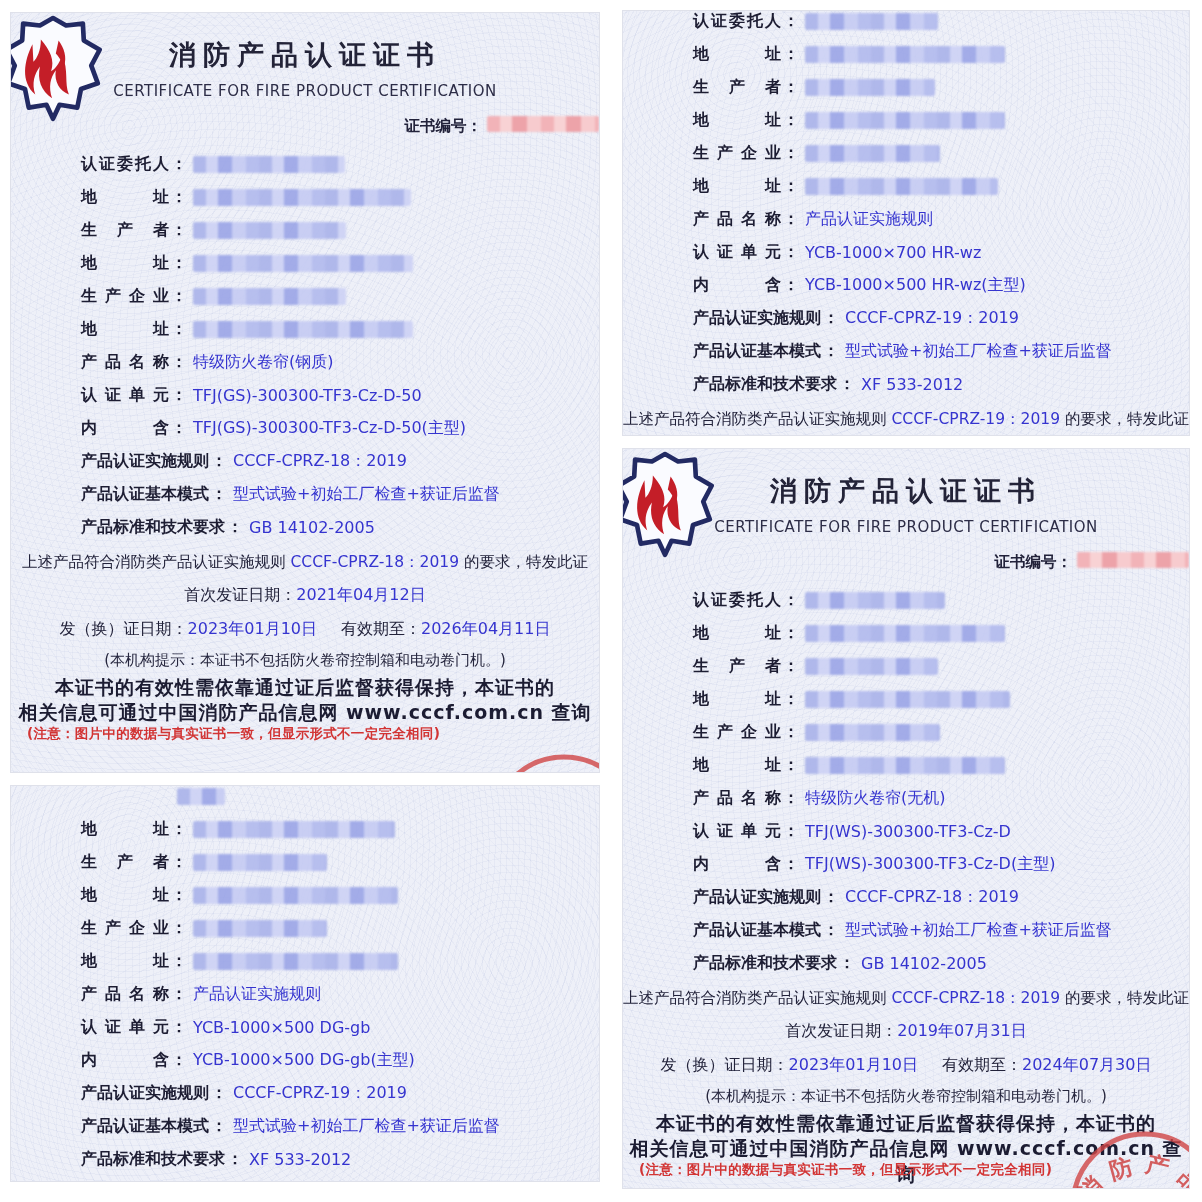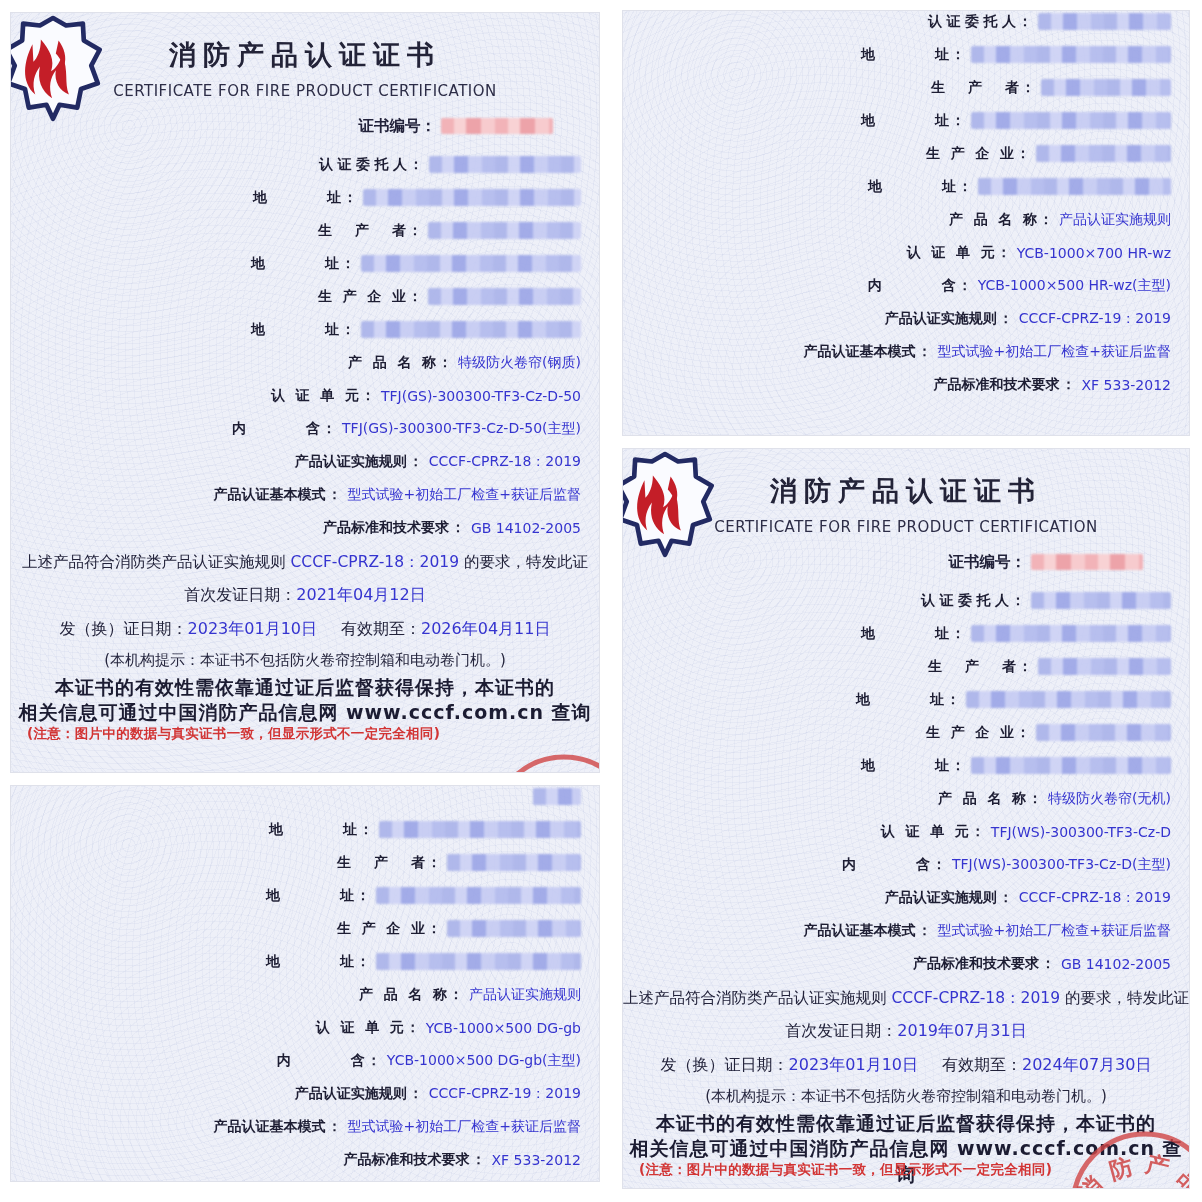--- a/index.html
+++ b/index.html
@@ -13,27 +13,27 @@
           #eef0f8;}
   .cert-tl{left:10px;top:12px;width:590px;height:761px;}
   .cert-tr{left:622px;top:10px;width:568px;height:426px;}
   .cert-bl{left:10px;top:785px;width:590px;height:397px;}
   .cert-br{left:622px;top:448px;width:568px;height:741px;}
 
   .hdr{position:relative;text-align:center;padding-top:24px;}
   .logo{position:absolute;left:-14px;top:-2px;}
   .title{font-size:27px;letter-spacing:7px;color:#232338;font-weight:600;}
   .subtitle{margin-top:9px;font-size:15px;color:#2c2c46;letter-spacing:.5px;}
-  .certno{display:flex;justify-content:flex-end;align-items:center;padding-right:46px;margin-top:16px;
+  .certno{display:flex;justify-content:flex-end;align-items:flex-start;margin-top:16px;
           height:20px;font-size:15.5px;color:#22223a;font-weight:600;}
   .pinkbar{display:inline-block;width:112px;height:16px;margin-left:5px;border-radius:2px;
            background:repeating-linear-gradient(90deg,#f2b3b8 0 13px,#f8d2d4 13px 25px,#eda3a9 25px 40px,#f7cbce 40px 54px);
            filter:blur(.8px);}
   .rows{padding:0 18px 0 70px;margin-top:12px;}
-  .row{height:33px;display:flex;align-items:center;font-size:14px;justify-content:flex-end;}
+  .row{height:33px;display:flex;align-items:center;font-size:16px;}
   .lbl{display:inline-block;min-width:88px;text-align:justify;text-align-last:justify;
        color:#1d1d33;font-weight:600;white-space:nowrap;}
   .colon{color:#1d1d33;font-weight:600;margin:0 6px 0 2px;}
   .val{color:#3534cf;font-weight:500;white-space:nowrap;}
   .bar{display:inline-block;height:17px;border-radius:2px;opacity:.9;filter:blur(1px);
        background:repeating-linear-gradient(90deg,#aab3ea 0 13px,#cdd2f5 13px 25px,#9ba5e7 25px 39px,#c5cbf3 39px 53px,#b2baee 53px 66px);}
   .stmt{margin-top:8px;text-align:center;font-size:15.5px;color:#22223a;font-weight:500;height:26px;white-space:nowrap;}
   .blue{color:#3534cf;}
   .iss{height:34px;display:flex;align-items:center;justify-content:center;font-size:16px;color:#22223a;font-weight:500;}
   .gap{margin-left:24px;}
@@ -206,20 +206,21 @@
             <span class="lbl">产品认证基本模式</span>
             <span class="colon">：</span>
             <span class="val">型式试验+初始工厂检查+获证后监督</span>
           </div>
           <div class="row">
             <span class="lbl">产品标准和技术要求</span>
             <span class="colon">：</span>
             <span class="val">XF 533-2012</span>
           </div>
         </div>
+        <div class="stmt"><span>上述产品符合消防类产品认证实施规则 </span><span class="blue">CCCF-CPRZ-19：2019</span><span> 的要求，特发此证</span></div>
       </div>
     </div>
   <div class="cert cert-bl">
       <div class="inner" style="margin-top: -18px;">
         <div class="rows">
           <div class="row">
             <span class="lbl"></span>
             <span class="colon"></span>
             <span class="bar" style="width: 48px;"></span>
           </div>

